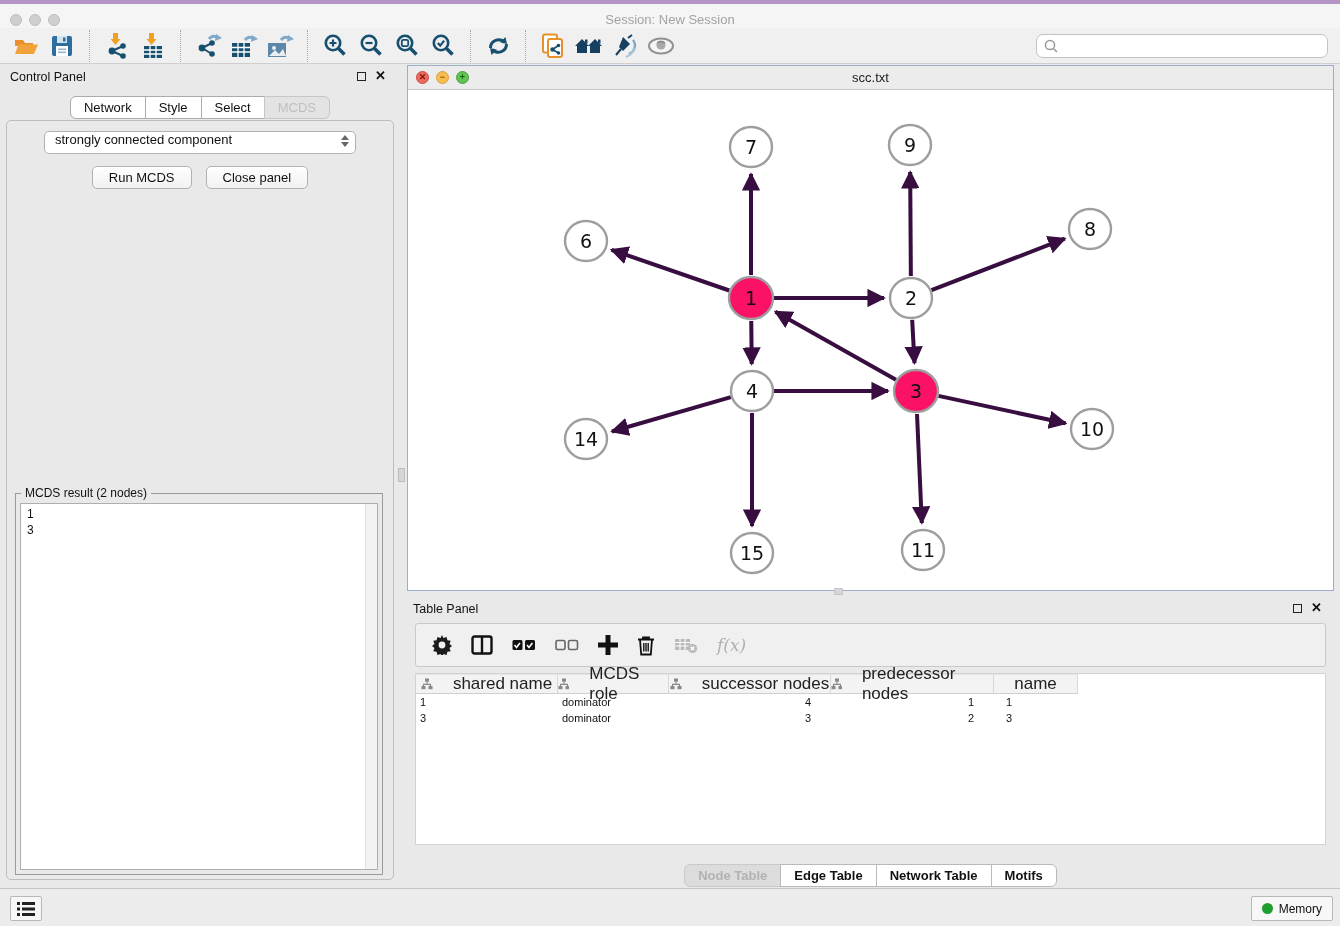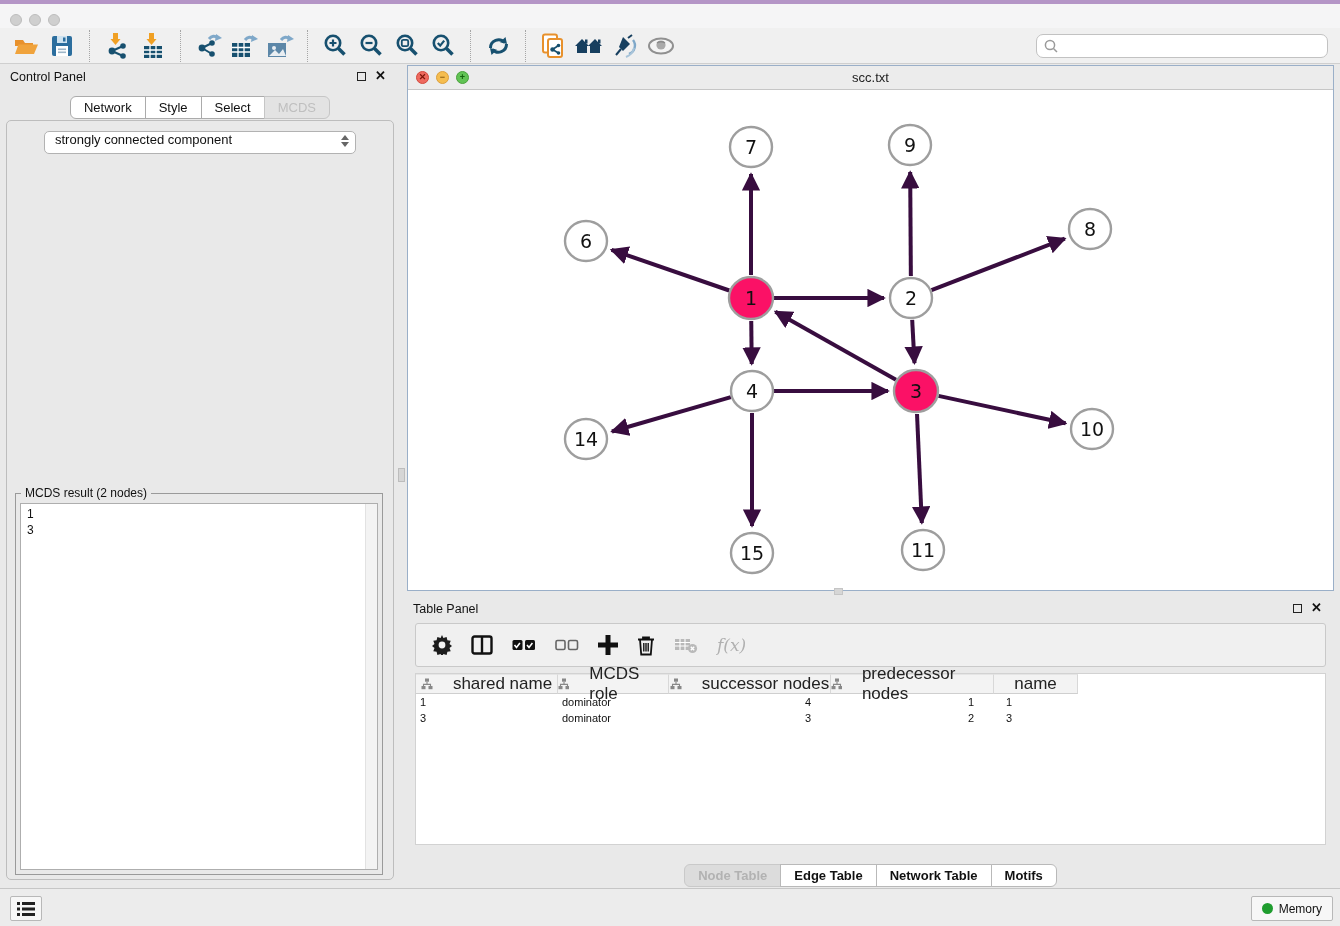--- a/index.html
+++ b/index.html
@@ -88,20 +88,21 @@
 </head>
 <body>
 
 <div class="desktop-strip"></div>
 <div class="titlebar">
   <div class="traffic-inactive">
     <span></span>
     <span></span>
     <span></span>
   </div>
+  <div class="win-title">Session: New Session</div>
 </div>
 
 <div class="toolbar">
   <div class="tb-btn">
     <svg width="26" height="22">
         <path d="M2,5 h8 l2,3 h8 v3 H2 Z" fill="#e8912c"></path>
         <path d="M2,19 L5.4,9.5 H25 L21,19 Z" fill="#f0a33c"></path>
       </svg>
   </div>
   <div class="tb-btn">
@@ -254,20 +255,24 @@
     <span class="tab">Select</span>
     <span class="tab last inactive-sel">MCDS</span>
   </div>
   <div class="cp-body">
     <div class="criterion">
       <span>strongly connected component</span>
       <span class="stepper">
           <i class="up"></i>
           <i class="dn"></i>
         </span>
+    </div>
+    <div class="cp-buttons">
+      <button class="mac-btn">Run MCDS</button>
+      <button class="mac-btn">Close panel</button>
     </div>
     <div class="result-group">
       <span class="result-legend">MCDS result (2 nodes)</span>
       <div class="result-area">
         <div id="result-lines">
             <div>1</div>
             <div>3</div>
           </div>
         <div class="result-scroll"></div>
       </div>

